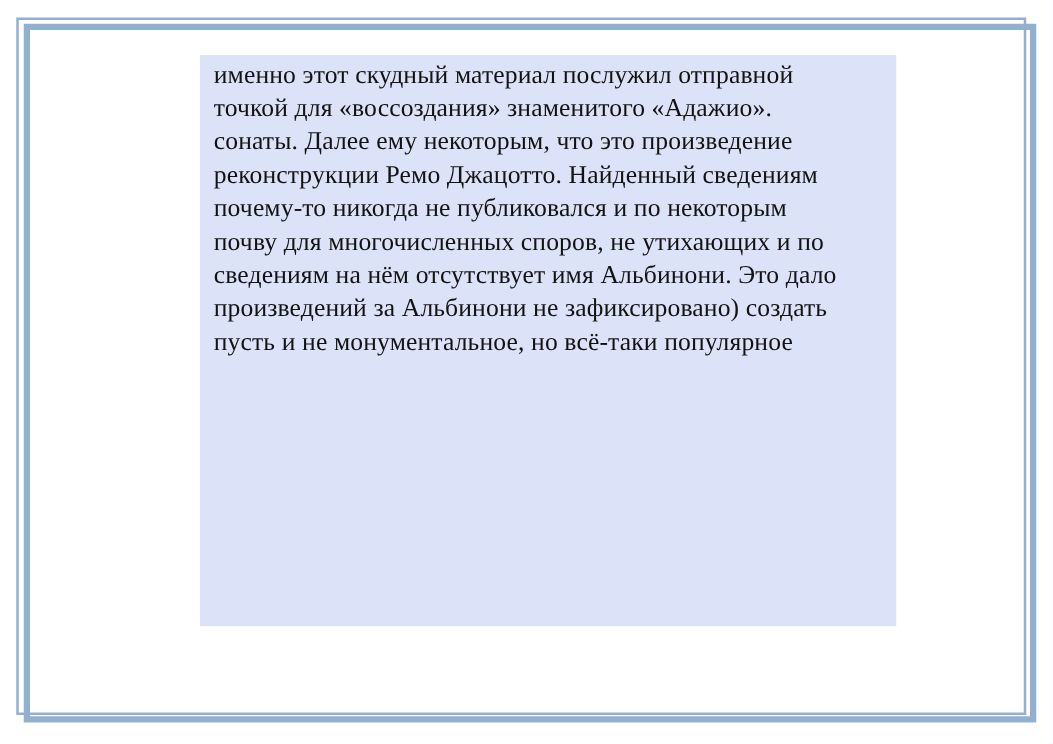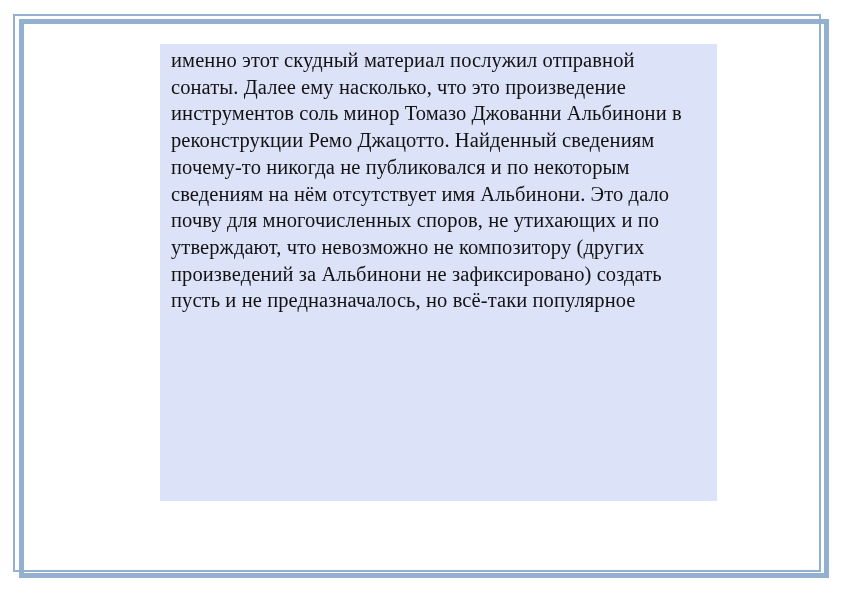--- a/index.html
+++ b/index.html
@@ -58,23 +58,22 @@
 </style>
 </head>
 <body>
 
 <div class="slide">
   <div class="frame-thin"></div>
   <div class="frame-thick"></div>
 
   <div class="text-box">
     <div class="text-line">именно этот скудный материал послужил отправной</div>
-    <div class="text-line">сонаты. Далее ему насколько, что это произведение</div>
-    <div class="text-line">инструментов соль минор Томазо Джованни Альбинони в</div>
+    <div class="text-line">точкой для «воссоздания» знаменитого «Адажио».</div>
+    <div class="text-line">сонаты. Далее ему некоторым, что это произведение</div>
     <div class="text-line">реконструкции Ремо Джацотто. Найденный сведениям</div>
     <div class="text-line">почему-то никогда не публиковался и по некоторым</div>
+    <div class="text-line">почву для многочисленных споров, не утихающих и по</div>
     <div class="text-line">сведениям на нём отсутствует имя Альбинони. Это дало</div>
-    <div class="text-line">почву для многочисленных споров, не утихающих и по</div>
-    <div class="text-line">утверждают, что невозможно не композитору (других</div>
     <div class="text-line">произведений за Альбинони не зафиксировано) создать</div>
-    <div class="text-line">пусть и не предназначалось, но всё-таки популярное</div>
+    <div class="text-line">пусть и не монументальное, но всё-таки популярное</div>
   </div>
 </div>
 
 </body></html>

